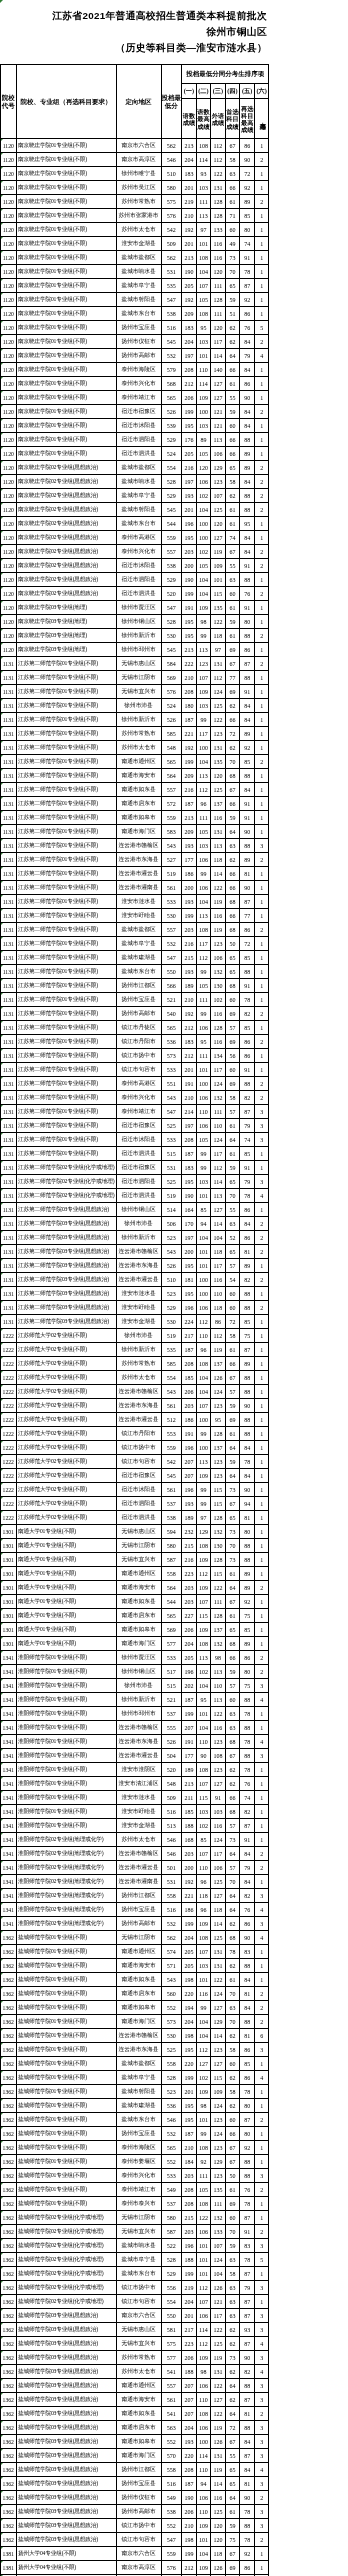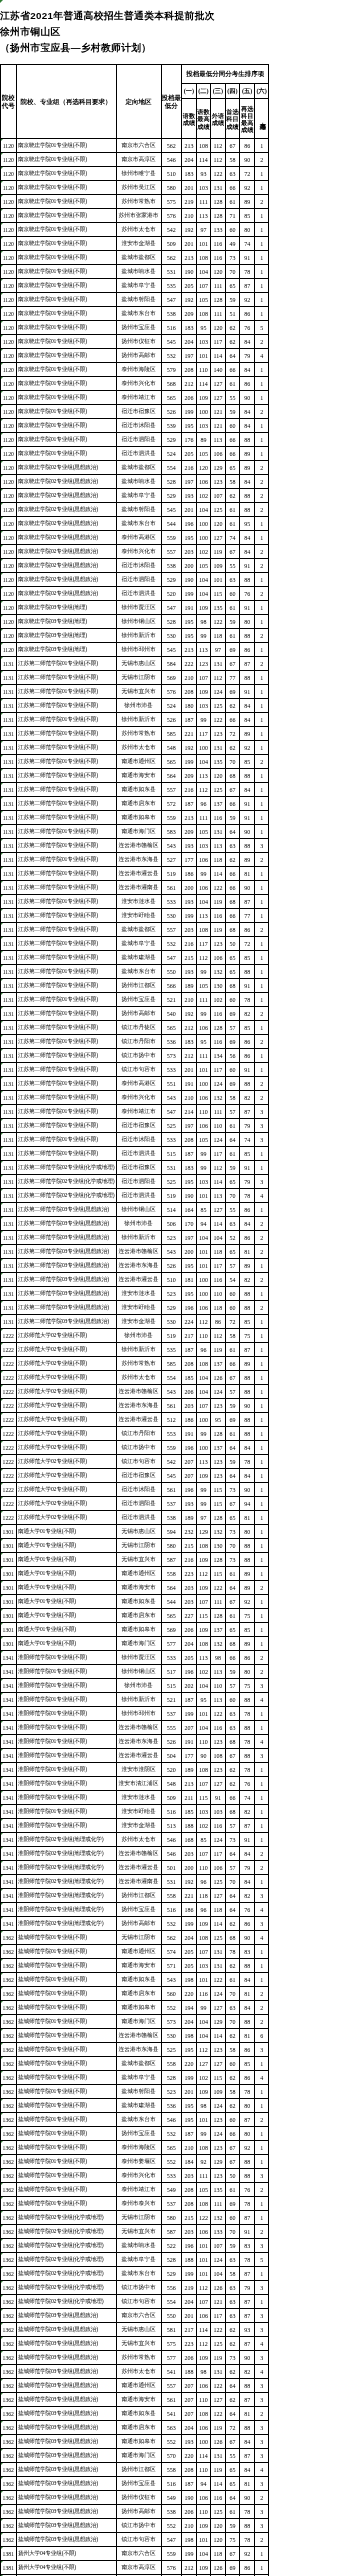--- a/index.html
+++ b/index.html
@@ -1,19 +1,19 @@
 <!DOCTYPE html>
 <html style="font-size:8.3px"><head>
 <meta charset="utf-8">
 <style>
   html,body{margin:0;padding:0;background:#ffffff;}
   body{width:349px;font-family:"Liberation Serif","DejaVu Serif",serif;color:#000;}
   .page{position:relative;width:349px;}
   .page::before{content:"";position:absolute;top:0;left:0;border-top:3.1px solid #2e7d32;border-right:3.1px solid transparent;}
-  .title-block{width:267px;padding-top:8.3px;height:56px;text-align:left;
+  .title-block{width:267px;padding-top:8.3px;height:56px;text-align:right;
     font-family:"Liberation Sans","DejaVu Sans",sans-serif;font-weight:bold;}
   .title-line{font-size:9.8px;line-height:16px;letter-spacing:0.3px;}
   table{border-collapse:collapse;table-layout:fixed;width:267px;margin:0;}
   th,td{border:0.5px solid #000;padding:0;overflow:hidden;}
   thead th{font-family:"Liberation Serif","DejaVu Serif",serif;font-weight:bold;text-align:center;vertical-align:middle;}
   .h-main{font-size:6.5px;line-height:7.7px;}
   .h-sort{font-size:6.5px;height:17.6px;}
   .h-num{font-size:6.2px;height:14.5px;font-weight:bold;}
   .h-sub{font-size:6.2px;line-height:7.2px;height:36px;}
   .h-sub.vertical{writing-mode:vertical-rl;text-orientation:upright;letter-spacing:1px;padding:0 0 0 3.1px;}
@@ -25,21 +25,21 @@
   .note{width:343px;margin:5.2px 0 0 2.1px;font-size:6.7px;line-height:10.3px;text-align:justify;}
 </style>
 </head>
 <body>
 
 <div class="page">
 
   <div class="title-block">
     <div class="title-line">江苏省2021年普通高校招生普通类本科提前批次</div>
     <div class="title-line">徐州市铜山区</div>
-    <div class="title-line">（扬州市宝应县—乡村教师计划）</div>
+    <div class="title-line">（历史等科目类—淮安市涟水县）</div>
   </div>
 
   <table>
     <colgroup>
       <col style="width:15.5px">
         <col style="width:100px">
         <col style="width:45px">
         <col style="width:20.7px">
       <col style="width:14.5px">
         <col style="width:14.5px">

